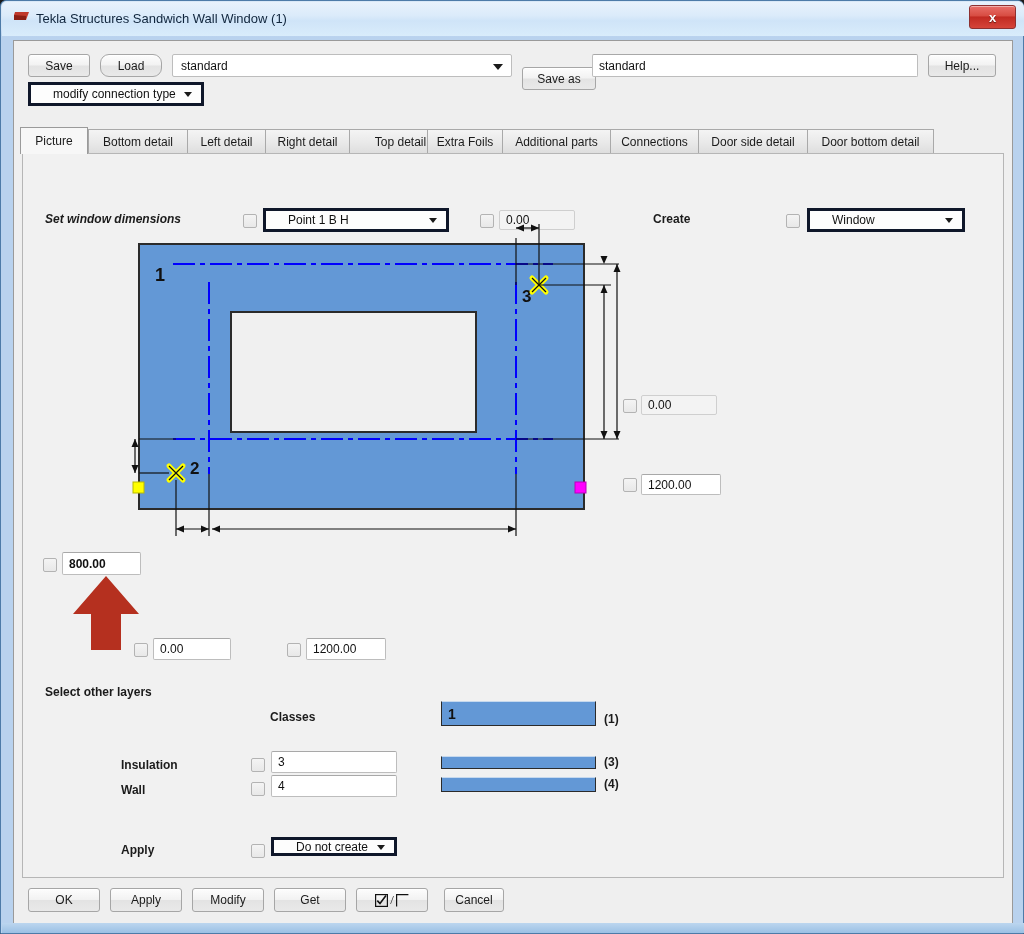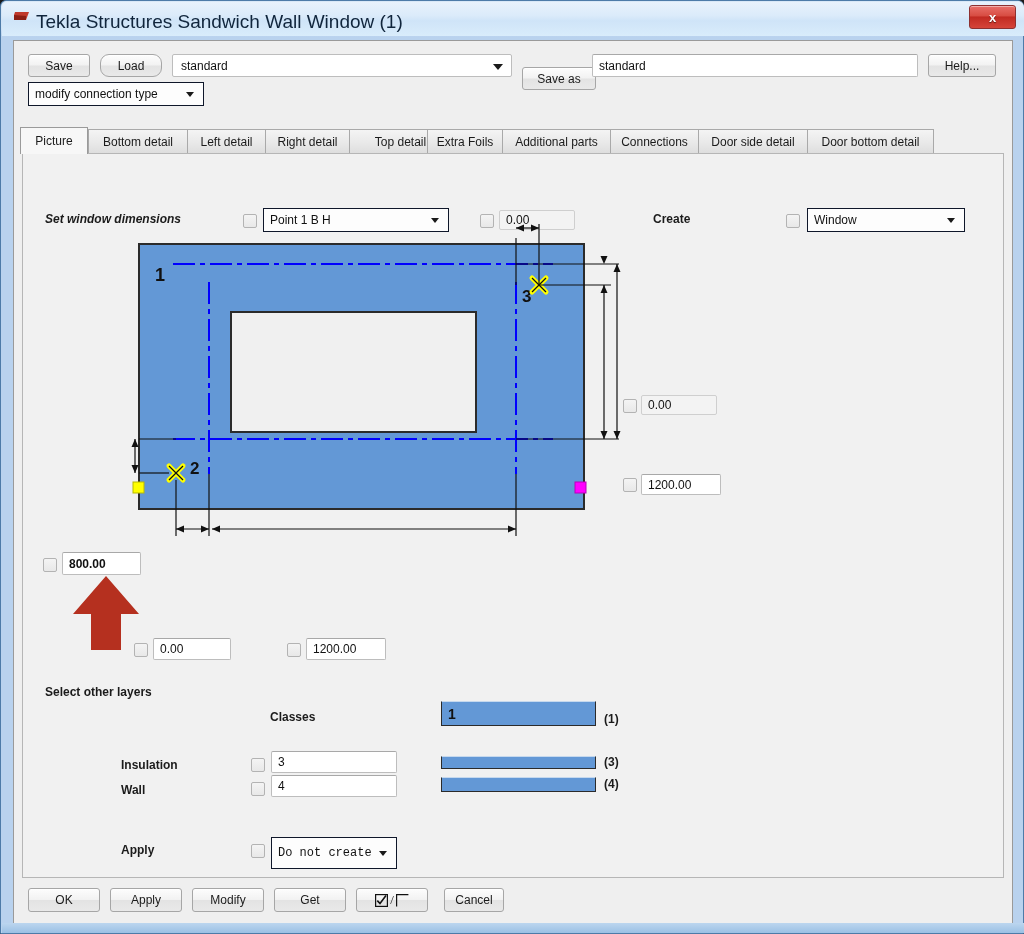--- a/index.html
+++ b/index.html
@@ -36,21 +36,21 @@
     border-radius: 5px 5px 0 0;
     background: linear-gradient(to bottom,
         #e8f2fc 0%, #dbebfa 40%, #cfe4f8 55%, #d9ecfb 100%);
     overflow: hidden;
   }
   #title-icon {
     position: absolute; left: 11px; top: 9px; width: 17px; height: 15px;
   }
   #title-text {
     position: absolute; left: 34px; top: 9px;
-    font-size: 19px; color: #10253c;
+    font-size: 13px; color: #10253c;
     font-family: "Liberation Sans", sans-serif;
     white-space: nowrap;
   }
   #close-button {
     position: absolute; right: 8px; top: 3px;
     width: 45px; height: 22px;
     border-radius: 3px;
     border: 1px solid #8d3030;
     background: linear-gradient(to bottom, #e9706a 0%, #d74c42 45%, #c12a22 50%, #d5443a 100%);
     box-shadow: inset 0 1px 0 rgba(255,255,255,.45);
@@ -115,23 +115,23 @@
   .combo .arrow {
     position: absolute; right: 8px; top: 50%;
     width: 0; height: 0; margin-top: -2px;
     border-left: 5px solid transparent;
     border-right: 5px solid transparent;
     border-top: 6px solid #1a1a1a;
   }
   .flatcombo {
     box-sizing: border-box;
     background: #fdfdfd;
-    border: 1px solid #0f172a;
+    border: 3px solid #0f172a;
     font-size: 12px; color: #111;
-    display: flex; align-items: center; padding-left: 6px;
+    display: flex; align-items: center; padding-left: 22px;
     position: relative; cursor: pointer;
     font-family: "Liberation Sans", sans-serif;
   }
   .flatcombo .arrow {
     position: absolute; right: 9px; top: 50%;
     width: 0; height: 0; margin-top: -2px;
     border-left: 4px solid transparent;
     border-right: 4px solid transparent;
     border-top: 5px solid #1a1a1a;
   }
@@ -389,21 +389,21 @@
       <div class="lbl bold" style="left:581px; top:601px;">(3)</div>
 
       <div class="lbl bold" style="left:98px; top:629px;">Wall</div>
       <div class="chk" style="position:absolute; left:228px; top:628px;"></div>
       <div class="textfield" style="position:absolute; left:248px; top:621px; width:126px; height:22px;">4</div>
       <div style="position:absolute; left:418px; top:623px; width:155px; height:15px; box-sizing:border-box; background:#6398d6; border:1px solid #2b2b2b; border-top-color:#c6d9ee;"></div>
       <div class="lbl bold" style="left:581px; top:623px;">(4)</div>
 
       <div class="lbl bold" style="left:98px; top:689px;">Apply</div>
       <div class="chk" style="position:absolute; left:228px; top:690px;"></div>
-      <div class="flatcombo" style="position:absolute; left:248px; top:683px; width:126px; height:32px;font-family:Liberation Mono, monospace;">
+      <div class="flatcombo" style="position:absolute; left:248px; top:683px; width:126px; height:19px;">
         <span>Do not create</span>
         <i class="arrow"></i>
       </div>
     </div>
 
     <div id="buttonbar">
       <div class="btn" id="bb-ok">OK</div>
       <div class="btn" id="bb-apply">Apply</div>
       <div class="btn" id="bb-modify">Modify</div>
       <div class="btn" id="bb-get">Get</div>

